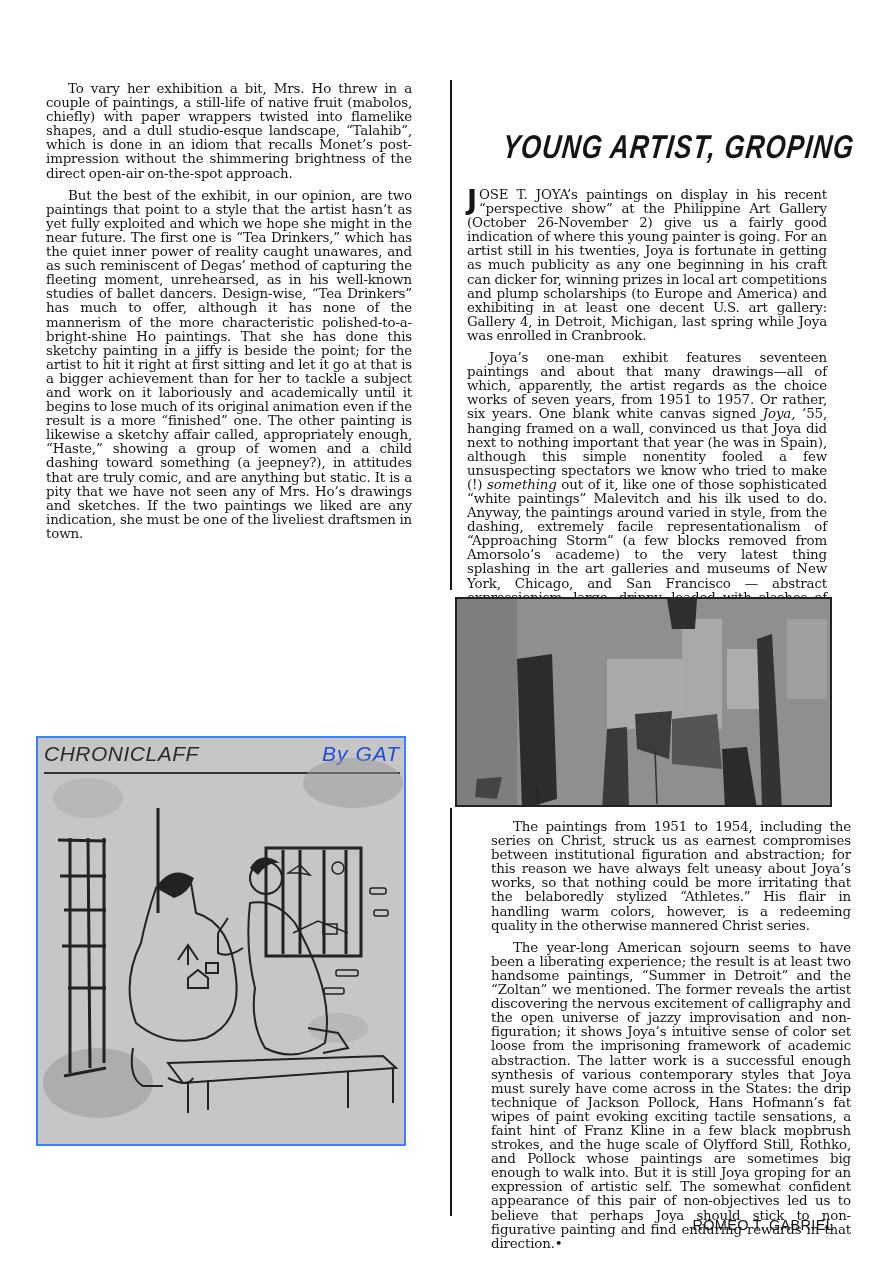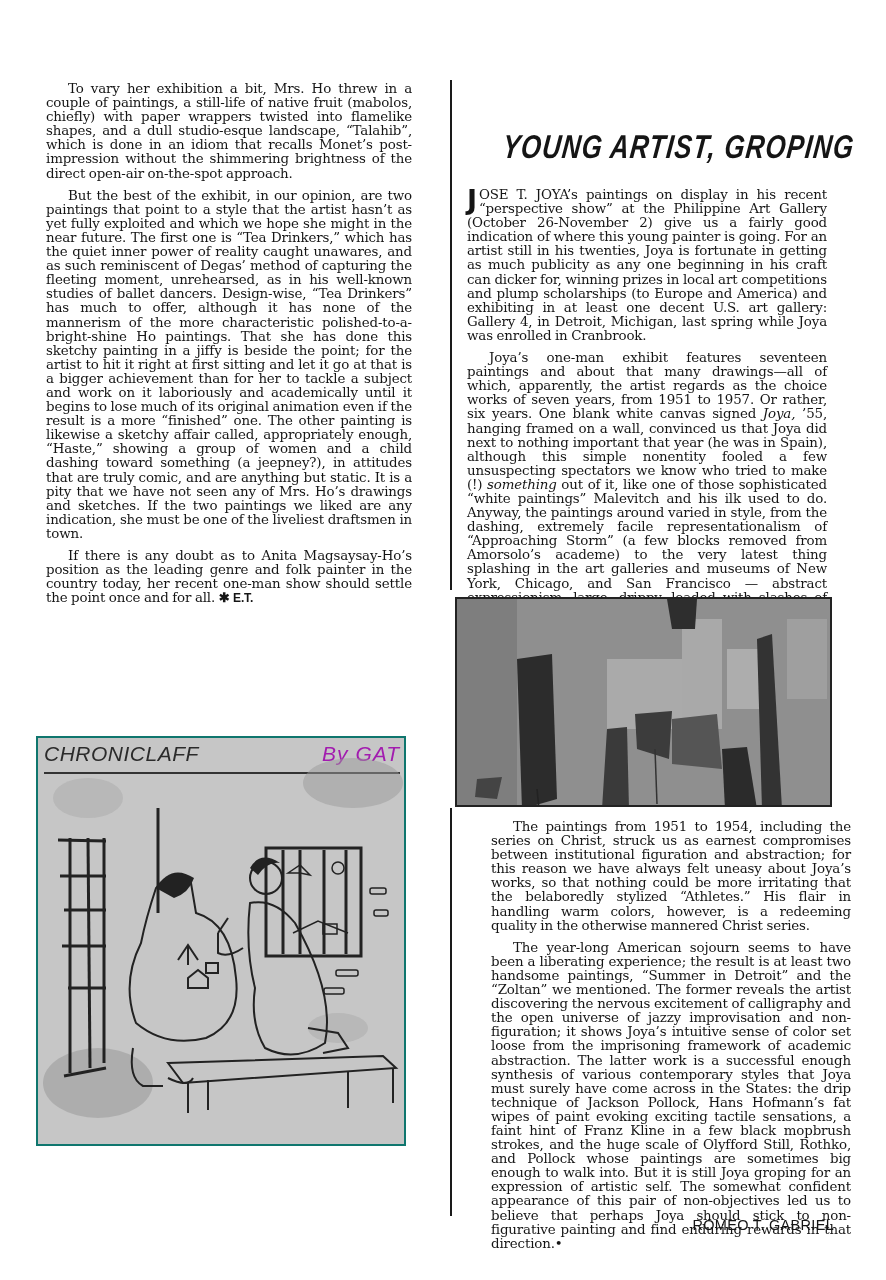--- a/index.html
+++ b/index.html
@@ -50,42 +50,41 @@
   }
   
   #painting {
     position: absolute; left: 455px; top: 597px; width: 377px; height: 210px;
     border: 2px solid #222; box-sizing: border-box; overflow: hidden;
     background: linear-gradient(180deg, #8a8a8a 0%, #9a9a9a 40%, #8c8c8c 100%);
   }
   
   #cartoon {
     position: absolute; left: 36px; top: 736px; width: 370px; height: 410px;
-    background: #c6c6c6; border: 2px solid #0f766e; box-sizing: border-box; overflow: hidden;
+    background: #c6c6c6; border: 2px solid #3b82f6; box-sizing: border-box; overflow: hidden;
   }
   #cartoon-title {
     position: absolute; left: 6px; top: 4px;
     font-family: "Liberation Sans", "DejaVu Sans", sans-serif; font-style: italic;
     font-size: 21px; letter-spacing: 0.5px; color: #2b2b2b;
   }
   #cartoon-credit {
     position: absolute; right: 4px; top: 4px;
     font-family: "Liberation Sans", "DejaVu Sans", sans-serif; font-style: italic;
-    font-size: 21px; letter-spacing: 1px; color: #a21caf;
+    font-size: 21px; letter-spacing: 1px; color: #1d4ed8;
   }
   #cartoon-rule { position: absolute; left: 6px; right: 4px; top: 34px; height: 2px; background: #333; }
   #cartoon svg, #painting svg { position: absolute; left: 0; top: 0; }
 </style>
 </head>
 <body>
 
 <div id="left-col" class="col">
   <p>To vary her exhibition a bit, Mrs. Ho threw in a couple of paintings, a still-life of native fruit (mabolos, chiefly) with paper wrappers twisted into flamelike shapes, and a dull studio-esque landscape, “Talahib”, which is done in an idiom that recalls Monet’s post-impression without the shimmering brightness of the direct open-air on-the-spot approach.</p>
   <p>But the best of the exhibit, in our opinion, are two paintings that point to a style that the artist hasn’t as yet fully exploited and which we hope she might in the near future.  The first one is “Tea Drinkers,” which has the quiet inner power of reality caught unawares, and as such reminiscent of Degas’ method of capturing the fleeting moment, unrehearsed, as in his well-known studies of ballet dancers.  Design-wise, “Tea Drinkers” has much to offer, although it has none of the mannerism of the more characteristic polished-to-a-bright-shine Ho paintings.  That she has done this sketchy painting in a jiffy is beside the point; for the artist to hit it right at first sitting and let it go at that is a bigger achievement than for her to tackle a subject and work on it laboriously and academically until it begins to lose much of its original animation even if the result is a more “finished” one.  The other painting is likewise a sketchy affair called, appropriately enough, “Haste,” showing a group of women and a child dashing toward something (a jeepney?), in attitudes that are truly comic, and are anything but static. It is a pity that we have not seen any of Mrs. Ho’s drawings and sketches.  If the two paintings we liked are any indication, she must be one of the liveliest draftsmen in town.</p>
-  <p><span>If there is any doubt as to Anita Magsaysay-Ho’s position as the leading genre and folk painter in the country today, her recent one-man show should settle the point once and for all.</span> <span class="star">✱</span> <span class="signoff">E.T.</span></p>
 </div>
 
 <div id="cartoon">
   <span id="cartoon-title">CHRONICLAFF</span>
   <span id="cartoon-credit">By GAT</span>
   <div id="cartoon-rule"></div>
   <svg width="370" height="410" viewBox="0 0 370 410">
 
     <ellipse cx="50" cy="60" rx="35" ry="20" fill="#aaa" opacity="0.5"></ellipse>
     <ellipse cx="315" cy="45" rx="50" ry="25" fill="#999" opacity="0.5"></ellipse>

